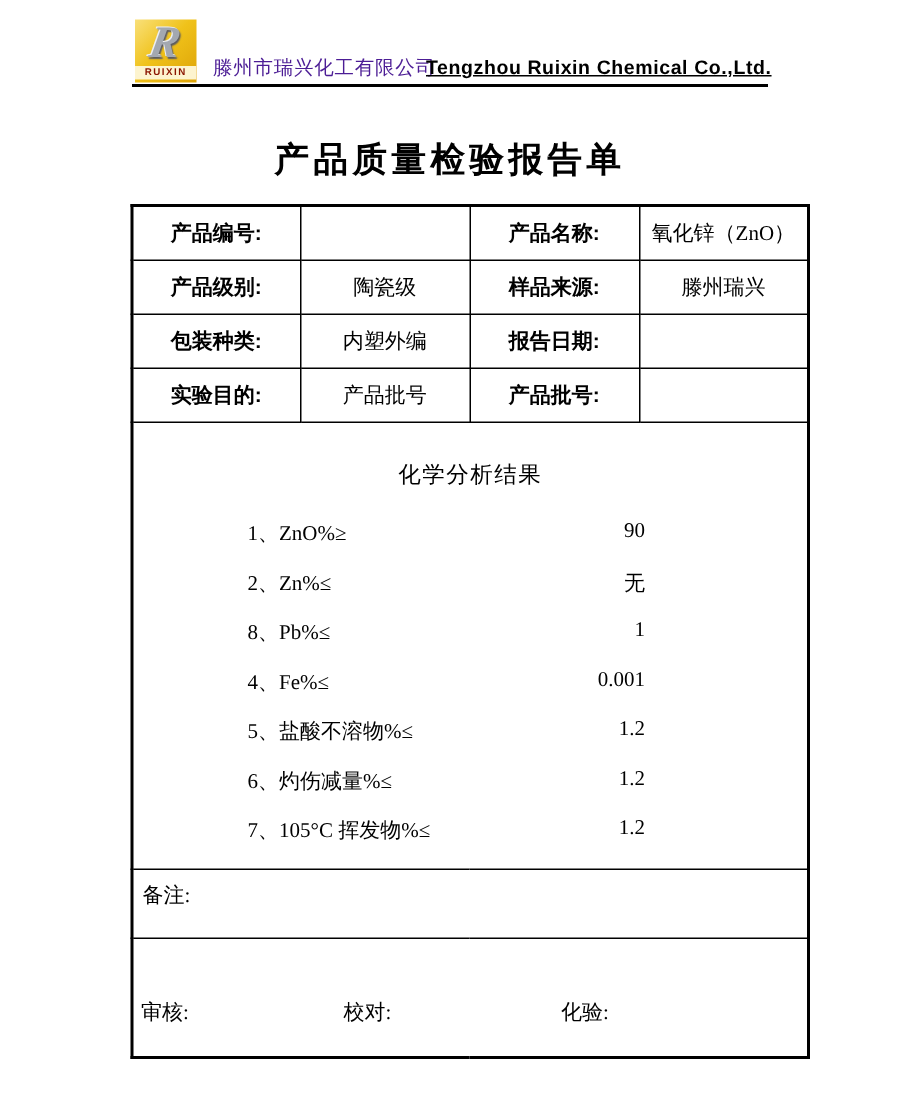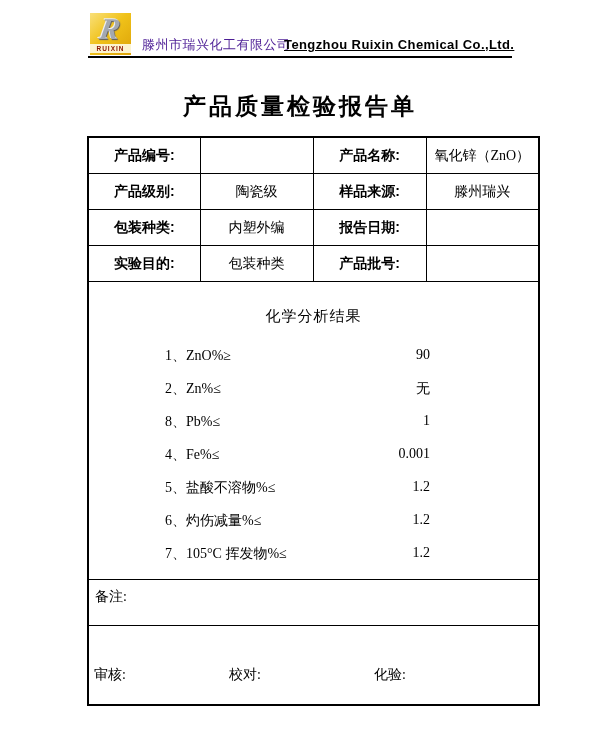--- a/index.html
+++ b/index.html
@@ -147,21 +147,21 @@
     <td class="val">滕州瑞兴</td>
   </tr>
   <tr>
     <td class="lbl">包装种类:</td>
     <td class="val">内塑外编</td>
     <td class="lbl">报告日期:</td>
     <td class="val"></td>
   </tr>
   <tr>
     <td class="lbl">实验目的:</td>
-    <td class="val">包装种类</td>
+    <td class="val">产品批号</td>
     <td class="lbl">产品批号:</td>
     <td class="val"></td>
   </tr>
   <tr>
     <td class="analysis-cell" colspan="4">
       <div class="analysis-title">化学分析结果</div>
       <div class="analysis-items">
         <div class="analysis-item">
           <span>1、ZnO%≥</span>
           <span>90</span>

